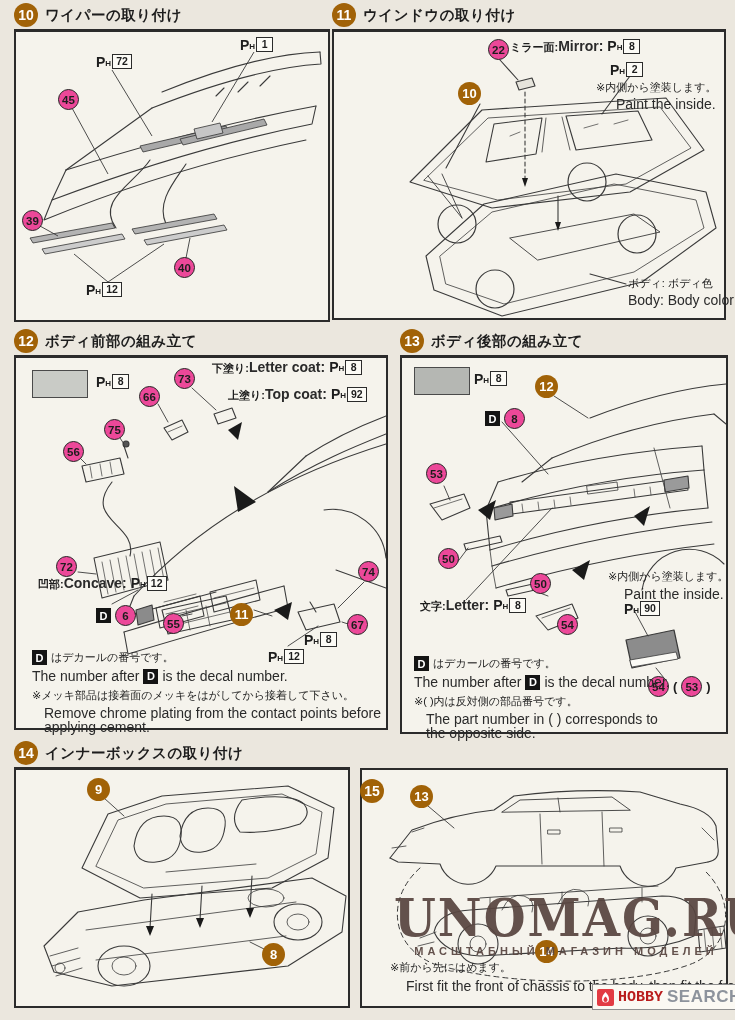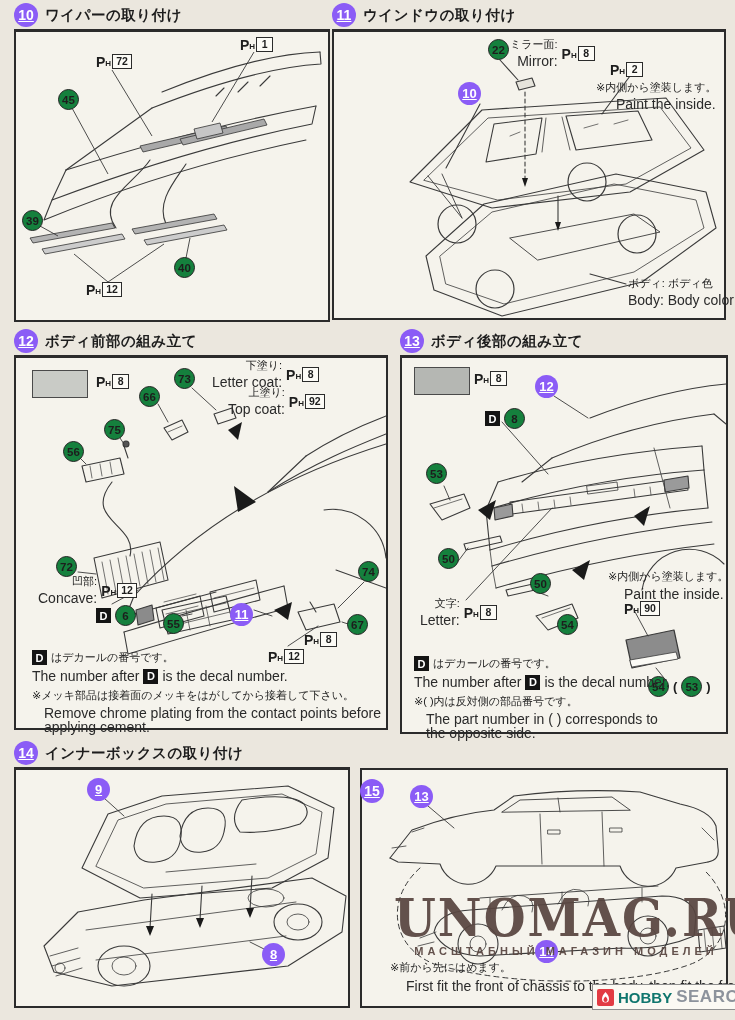--- a/index.html
+++ b/index.html
@@ -3,53 +3,53 @@
 <meta charset="utf-8">
 <style>
   html,body{margin:0;padding:0;background:#d8d4cb;}
   .sheet{position:relative;width:735px;height:1020px;background:#ebe7de;overflow:hidden;
          font-family:"Liberation Sans","DejaVu Sans",sans-serif;color:#1d1d1d;}
   .panel{position:absolute;border:2px solid #2b2b2b;background:#f5f3ec;box-sizing:border-box;}
   .panel svg{position:absolute;left:0;top:0;}
   .step-head{position:absolute;display:flex;align-items:center;gap:7px;border-bottom:1.5px solid #2b2b2b;
              padding-bottom:3px;box-sizing:border-box;height:26px;}
   .step-ttl{font-weight:bold;font-size:14.5px;letter-spacing:0.5px;}
-  .bnum{position:absolute;width:23px;height:23px;border-radius:50%;background:#8b5cf6;color:#fff;
-        display:flex;align-items:center;justify-content:center;font-size:13px;font-weight:bold;z-index:3;text-decoration:underline;}
+  .bnum{position:absolute;width:23px;height:23px;border-radius:50%;background:#a16207;color:#fff;
+        display:flex;align-items:center;justify-content:center;font-size:13px;font-weight:bold;z-index:3;}
   .bnum.inline{position:static;width:24px;height:24px;font-size:14px;flex:none;}
   .circ{position:absolute;width:21px;height:21px;border:1.7px solid #242424;border-radius:50%;
-        background:#15803d;display:flex;align-items:center;justify-content:center;
+        background:#ec4899;display:flex;align-items:center;justify-content:center;
         font-size:11.5px;font-weight:bold;box-sizing:border-box;z-index:3;}
   .circ.inline{position:static;flex:none;}
   .ph{position:absolute;display:flex;align-items:center;z-index:3;}
   .ph .pp{font-weight:bold;font-size:14px;line-height:1;}
   .ph .hh{font-weight:bold;font-size:8px;margin:4px 1px 0 0;line-height:1;}
   .ph .bx{border:1.2px solid #2b2b2b;background:#fcfbf6;font-size:10.5px;font-weight:bold;
           padding:0 3px;line-height:13px;min-width:9px;text-align:center;}
   .dbox{display:inline-flex;width:15px;height:15px;background:#141414;color:#fff;align-items:center;
         justify-content:center;font-size:11px;font-weight:bold;flex:none;}
   .jp{font-size:11px;line-height:1.35;}
   .en{font-size:14px;line-height:1.3;color:#2a2a2a;}
   .lbl{position:absolute;white-space:nowrap;z-index:3;}
   .nline{position:absolute;display:flex;align-items:center;gap:4px;white-space:nowrap;z-index:3;}
   .pairrow{position:absolute;display:flex;align-items:center;gap:4px;z-index:3;}
-  .pairrow .col{display:flex;flex-direction:column;align-items:flex-end;}
+  .pairrow .col{display:flex;flex-direction:row;align-items:flex-end;font-weight:bold;}
   .notebox{position:absolute;border:1.6px solid #2b2b2b;background:#f5f3ec;padding:5px 5px;
            box-sizing:border-box;z-index:3;}
   .notebox .en{text-align:justify;}
   .swatch{position:absolute;border:1px solid #4a4a4a;z-index:3;}
   .paren{font-weight:bold;font-size:13px;}
   .watermark{position:absolute;left:394px;top:894px;width:344px;text-align:center;color:#584540;
              opacity:0.93;z-index:30;pointer-events:none;}
   .wm-title{font-family:"DejaVu Serif","Liberation Serif",serif;font-weight:bold;font-size:48px;
             line-height:1;letter-spacing:2px;transform:scaleY(1.08);}
   .wm-sub{font-size:11px;font-weight:bold;letter-spacing:4px;margin-top:3px;}
   .hslogo{position:absolute;left:592px;top:984px;display:flex;align-items:center;gap:4px;
           background:#fbf9f3;border:1px solid #8f8f8f;padding:2px 7px 2px 4px;z-index:31;}
-  .hs-hobby{color:#0f766e;font-weight:bold;font-size:15px;}
+  .hs-hobby{color:#b91c1c;font-weight:bold;font-size:15px;font-family:Liberation Mono, monospace;}
   .hs-search{color:#8d939c;font-weight:bold;font-size:17px;letter-spacing:0.5px;}
 </style>
 </head>
 <body>
 
 <div class="sheet">
 
   <div class="step-head" style="left:14px;top:4px;width:316px;">
     <span class="bnum inline">10</span>
     <span class="step-ttl">ワイパーの取り付け</span>

